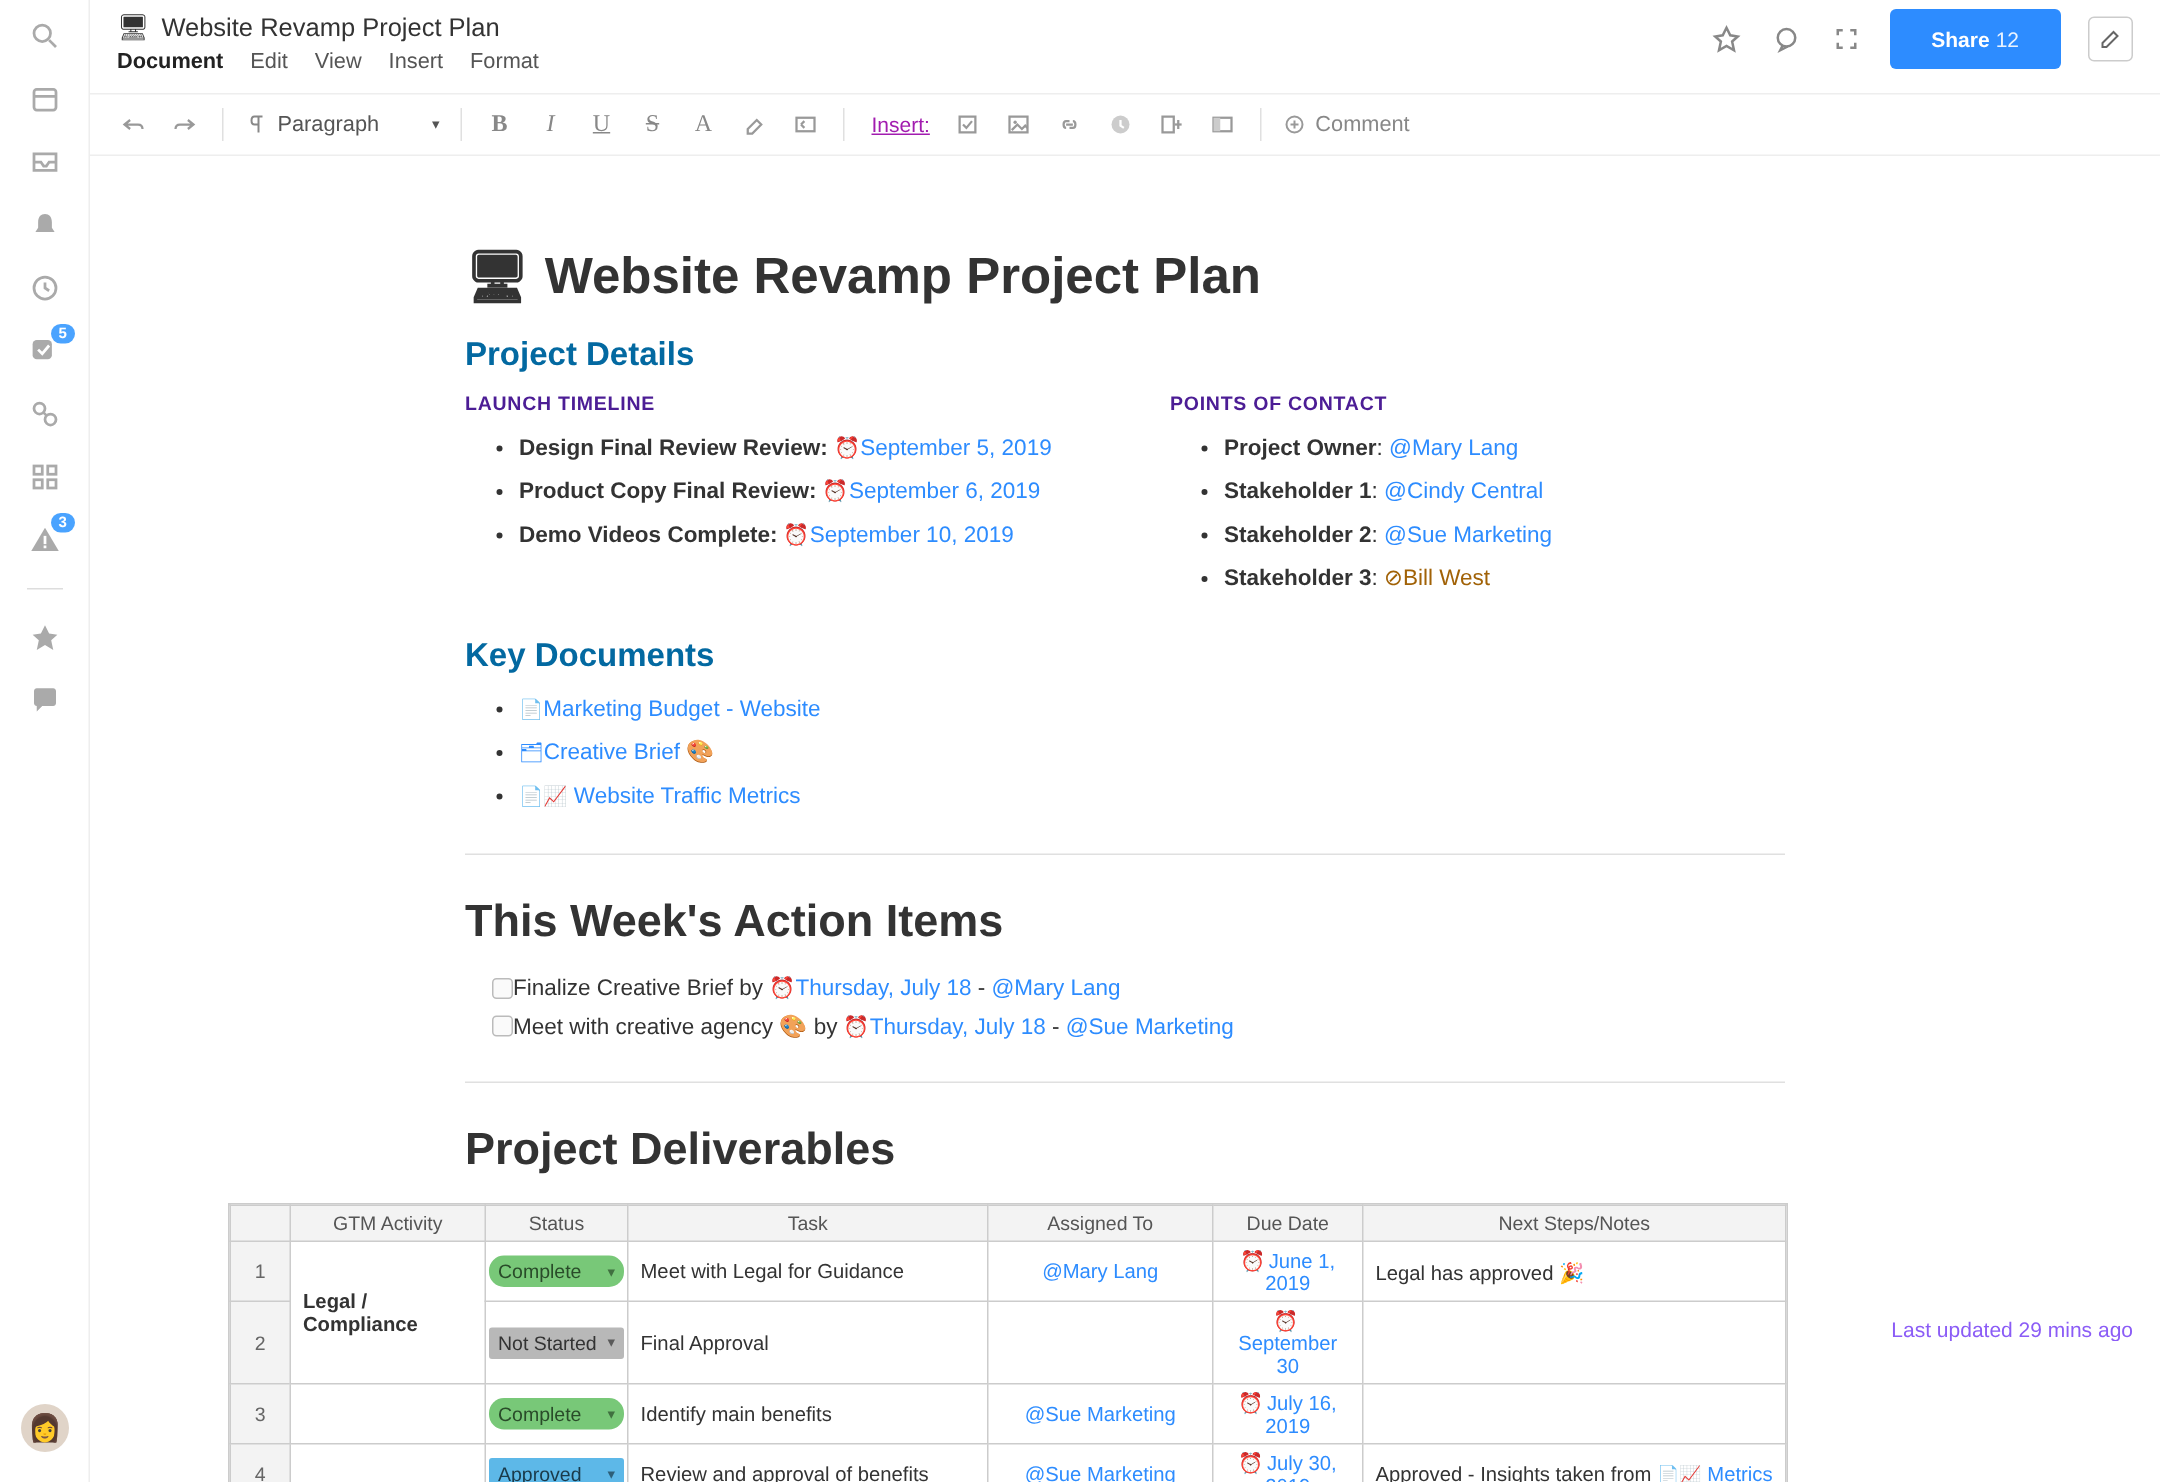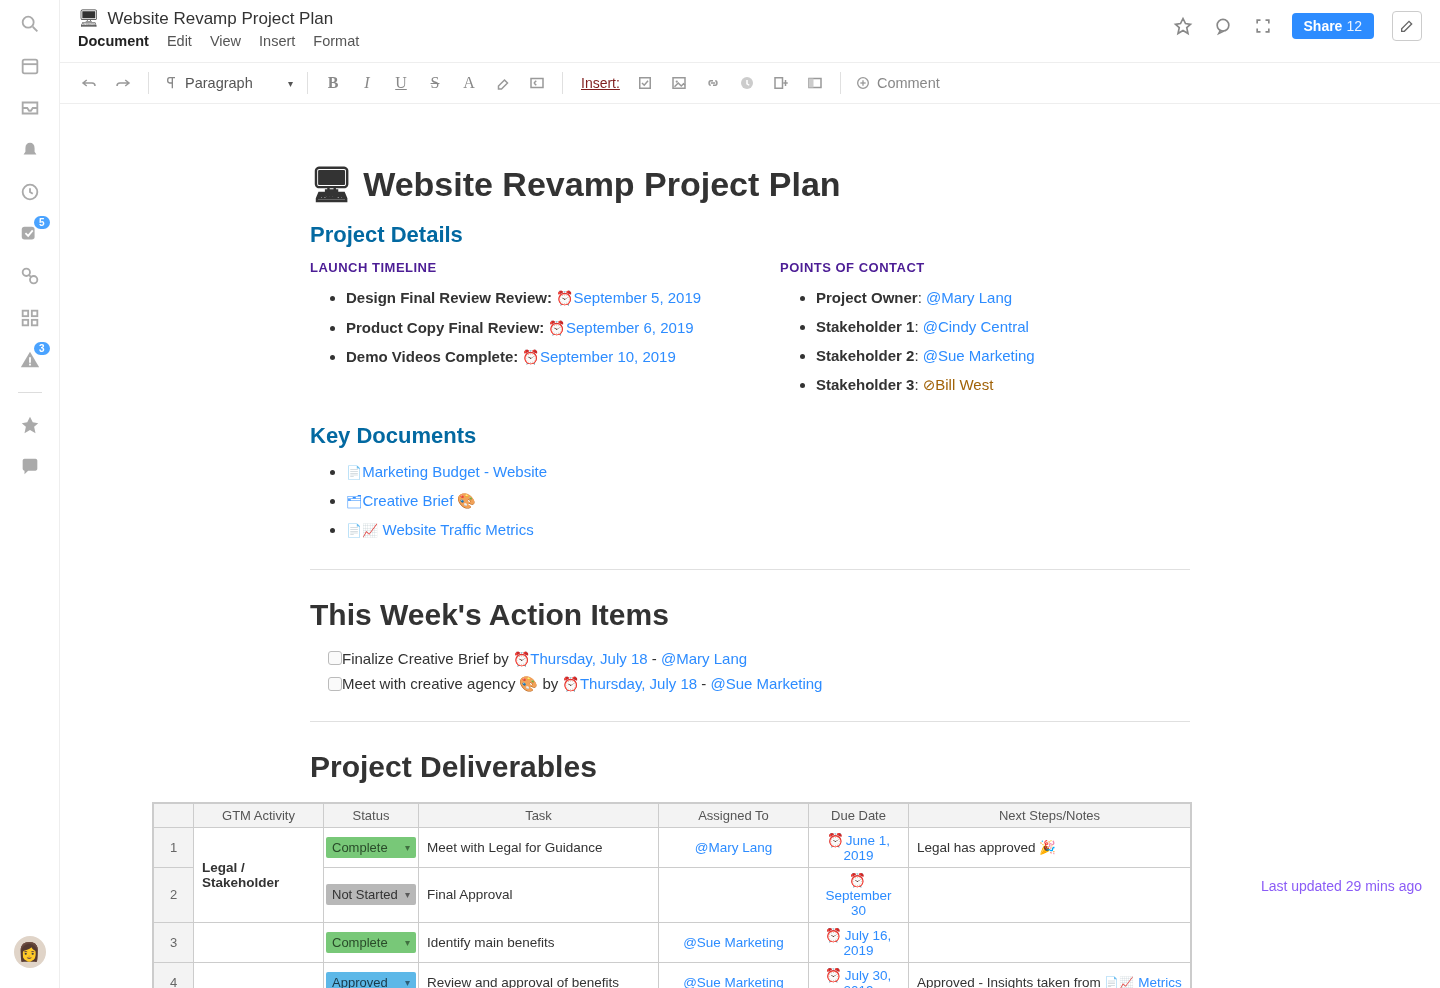--- a/index.html
+++ b/index.html
@@ -13,31 +13,31 @@
 .avatar { width:32px;height:32px;border-radius:50%;background:#e0d4c8;position:absolute;bottom:20px;left:14px;display:flex;align-items:center;justify-content:center;font-size:18px;}
 
 .topbar { position:absolute; left:60px; right:0; top:0; height:56px; padding:8px 18px 0 18px; display:flex; align-items:flex-start; }
 .title-area { display:flex; flex-direction:column; }
 .doc-title-line { display:flex; align-items:center; gap:8px; font-size:17px; color:#333; font-weight:500;}
 .menubar { display:flex; gap:18px; margin-top:4px; font-size:14.5px; color:#555;}
 .menubar span.active { font-weight:700; color:#222;}
 .topbar .right { margin-left:auto; display:flex; align-items:center; gap:18px; height:36px;}
 .top-icon { width:22px;height:22px; color:#777; display:flex;align-items:center;justify-content:center; cursor:pointer;}
 .top-icon svg { width:20px;height:20px; fill:none; stroke:#777; stroke-width:2;}
-.share-btn { background:#2d8cff; color:#fff; border-radius:4px; height:26px; padding:0 12px; display:flex;align-items:center; font-size:14px; font-weight:600; gap:4px; cursor:pointer;}
+.share-btn { background:#2d8cff; color:#fff; border-radius:4px; height:40px; padding:0 28px; display:flex;align-items:center; font-size:14px; font-weight:600; gap:4px; cursor:pointer;}
 .share-btn .count { font-weight:400; opacity:0.9;}
 .edit-box { width:30px;height:30px;border:1px solid #ccc;border-radius:4px;display:flex;align-items:center;justify-content:center;cursor:pointer;}
 
 .toolbar { position:absolute; left:60px; right:0; top:62px; height:42px; border-top:1px solid #eee; border-bottom:1px solid #eee; display:flex; align-items:center; padding:0 18px; gap:8px; color:#888;}
 .tb-group { display:flex; align-items:center; gap:12px; }
 .tb-sep { width:1px; height:22px; background:#e0e0e0; margin:0 6px;}
 .tb-icon { width:22px;height:22px;display:flex;align-items:center;justify-content:center;cursor:pointer;}
 .tb-icon svg { width:18px;height:18px; fill:#999; }
 .para-select { display:flex;align-items:center;gap:6px;font-size:14.5px;color:#555;cursor:pointer; min-width:130px;}
-.insert-label { font-size:14px; color:#7f1d1d; margin-left:4px;text-decoration:underline;}
+.insert-label { font-size:14px; color:#a21caf; margin-left:4px;text-decoration:underline;}
 .comment-btn { display:flex;align-items:center;gap:6px;font-size:14.5px;color:#888;cursor:pointer;}
 
 .canvas { position:absolute; left:60px; right:0; top:104px; bottom:0; overflow:auto; }
 .doc { max-width:960px; margin:0 auto; padding:60px 40px 120px 40px; }
 .h1 { font-size:34px; font-weight:700; color:#333; display:flex;align-items:center;gap:10px; margin-bottom:18px;}
 .h2 { font-size:22px; font-weight:700; color:#0369a1; margin:14px 0 12px 0;}
 .section-cols { display:flex; gap:60px; }
 .section-cols .col { flex:1; }
 .subhead { font-size:13px; font-weight:700; letter-spacing:0.5px; color:#4c1d95; margin-bottom:12px;}
 ul.bullets { list-style:disc; padding-left:36px; }
@@ -53,21 +53,21 @@
 .checkbox { width:14px;height:14px;border:1.5px solid #bbb;border-radius:3px;background:#fafafa;cursor:pointer;}
 
 .table-wrap { margin-top:14px; border:1px solid #ccc; width:1040px; position:relative; left:-158px; border-collapse:collapse; }
 table { border-collapse:collapse; width:100%; font-size:13.5px;}
 th { background:#f3f3f3; font-weight:400; color:#555; padding:4px 6px; border:1px solid #ccc; font-size:13px;}
 th.rownum-head { width:40px;}
 td { border:1px solid #ccc; padding:4px 8px; vertical-align:middle;}
 td.rownum { background:#f3f3f3; text-align:center; color:#666; width:40px; font-size:13px;}
 td.status-cell { padding:2px; width:95px;}
 .status-pill { display:flex;align-items:center;justify-content:space-between; padding:3px 6px; font-size:13px; border-radius:2px;}
-.status-complete { background:#78c878; color:#294b29;}
+.status-complete { background:#78c878; color:#294b29;border-radius:10px;}
 .status-notstarted { background:#b8b8b8; color:#333;}
 .status-approved { background:#5db8e8; color:#1a3a4a;}
 .chev { font-size:10px; opacity:0.7;}
 td.center { text-align:center;}
 .calendar-icon { color:#2d8cff; margin-right:2px;}
 
 .last-updated { position:absolute; right:18px; bottom:94px; font-size:14px; color:#8b5cf6;}
 </style>
 </head>
 <body>
@@ -352,21 +352,21 @@
             <th style="width:95px;">Status</th>
             <th style="width:240px;">Task</th>
             <th style="width:150px;">Assigned To</th>
             <th style="width:100px;">Due Date</th>
             <th>Next Steps/Notes</th>
           </tr>
         </thead>
         <tbody id="table-body">
             <tr>
               <td class="rownum">1</td>
-              <td rowspan="2" class="bold">Legal / Stakeholder</td>
+              <td rowspan="2" class="bold">Legal / Compliance</td>
               <td class="status-cell">
                 <div class="status-pill status-complete">
                   <span>Complete</span>
                   <span class="chev">▾</span>
                 </div>
               </td>
               <td>Meet with Legal for Guidance</td>
               <td class="center"><span class="link">@Mary Lang</span></td>
               <td class="center"><span class="link"><span class="calendar-icon">⏰</span>June 1, 2019</span></td>
               <td>Legal has approved 🎉</td>

